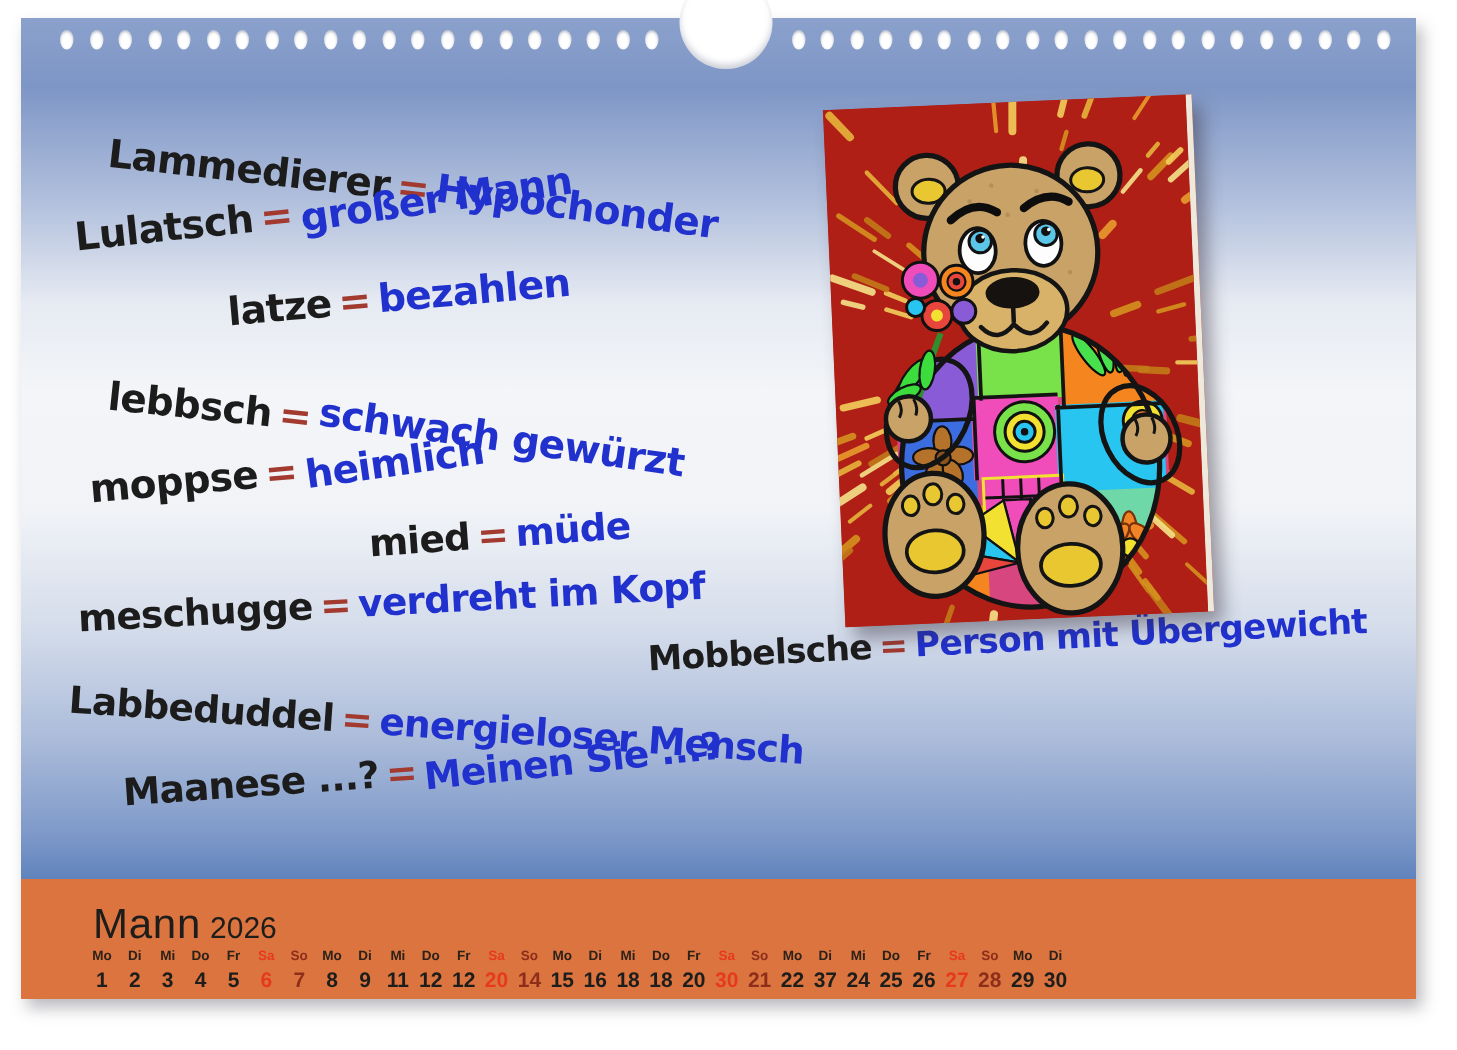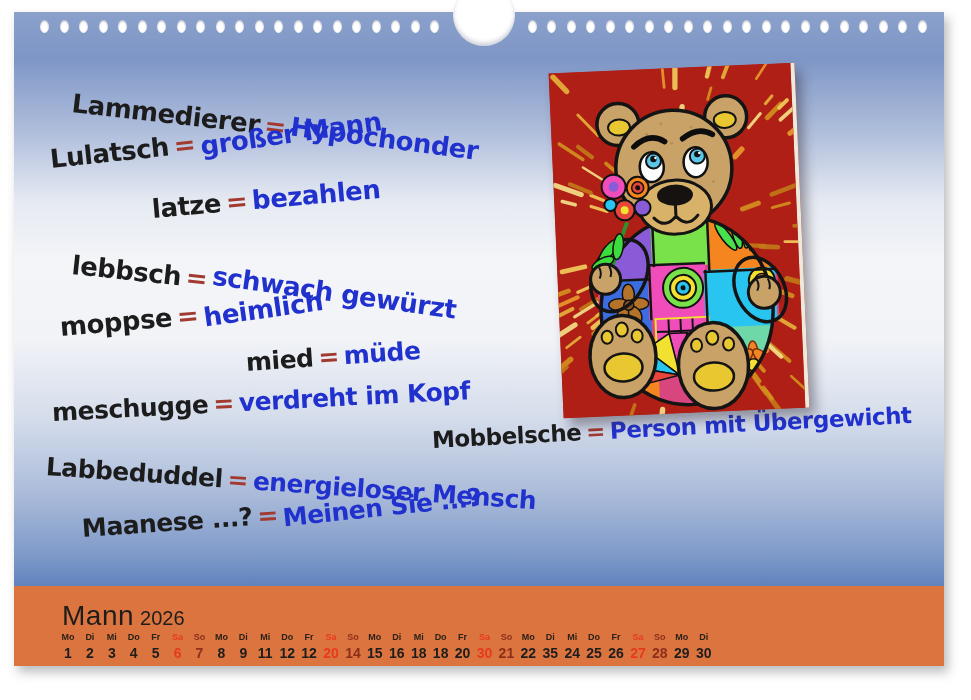--- a/index.html
+++ b/index.html
@@ -472,21 +472,21 @@
         <div class="day-cell sun">
           <div class="dw">So</div>
           <div class="dd">21</div>
         </div>
         <div class="day-cell wd">
           <div class="dw">Mo</div>
           <div class="dd">22</div>
         </div>
         <div class="day-cell wd">
           <div class="dw">Di</div>
-          <div class="dd">35</div>
+          <div class="dd">37</div>
         </div>
         <div class="day-cell wd">
           <div class="dw">Mi</div>
           <div class="dd">24</div>
         </div>
         <div class="day-cell wd">
           <div class="dw">Do</div>
           <div class="dd">25</div>
         </div>
         <div class="day-cell wd">

